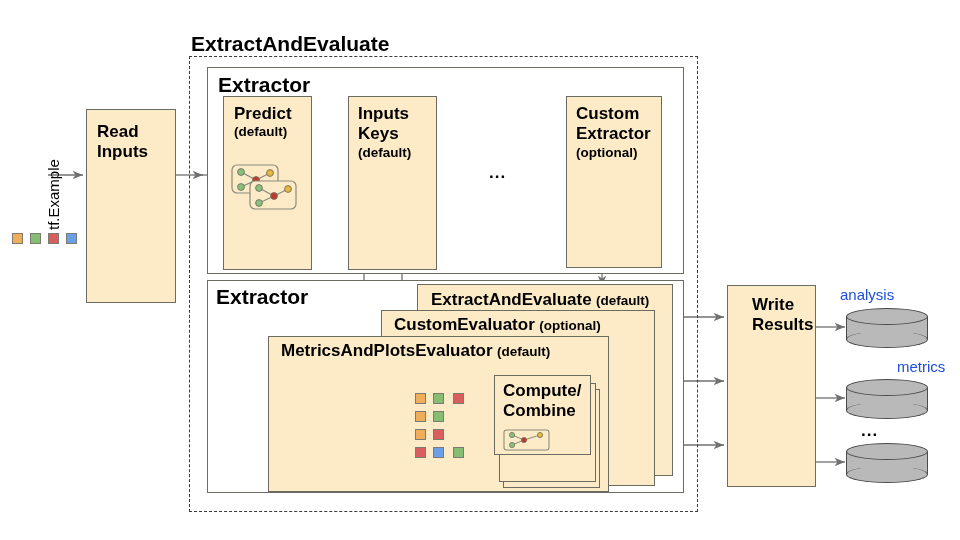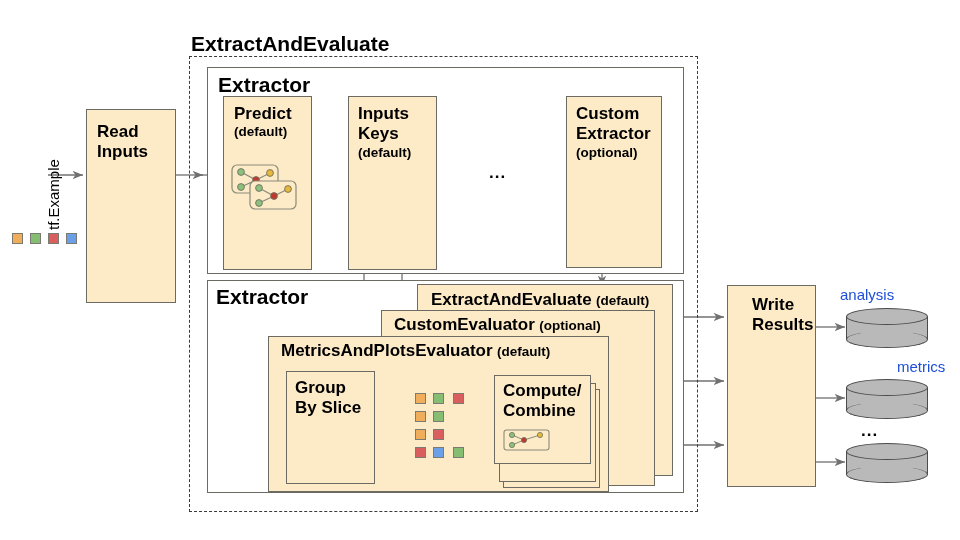--- a/index.html
+++ b/index.html
@@ -169,45 +169,41 @@
       <span class="boxnote">(optional)</span>
     </div>
   </div>
 
   <div class="abs tanbox" style="left:268px; top:336px; width:341px; height:156px;">
     <div style="position:absolute;left:12px;top:4px;white-space:nowrap;">
       <span class="boxtitle">MetricsAndPlotsEvaluator</span>
       <span class="boxnote">(default)</span>
     </div>
 
-    <div class="abs tanbox" style="left:17px; top:34px; width:89px; height:113px;">
-      <div class="boxtitle" style="position:absolute;left:8px;top:6px;white-space:pre-line;">Group
-By Slice</div>
-    </div>
 
     <div class="abs" style="left:146px; top:56px; width:64px; height:72px;">
       <span class="sq" style="left:0px;top:0px;background:#f0ad5c;"></span>
       <span class="sq" style="left:18px;top:0px;background:#85bd72;"></span>
       <span class="sq" style="left:38px;top:0px;background:#d95f5f;"></span>
 
       <span class="sq" style="left:0px;top:18px;background:#f0ad5c;"></span>
       <span class="sq" style="left:18px;top:18px;background:#85bd72;"></span>
 
       <span class="sq" style="left:0px;top:36px;background:#f0ad5c;"></span>
       <span class="sq" style="left:18px;top:36px;background:#d95f5f;"></span>
 
       <span class="sq" style="left:0px;top:54px;background:#d95f5f;"></span>
       <span class="sq" style="left:18px;top:54px;background:#6b9fe8;"></span>
       <span class="sq" style="left:38px;top:54px;background:#85bd72;"></span>
     </div>
 
     <div class="abs tanbox" style="left:234px; top:52px; width:97px; height:99px;"></div>
     <div class="abs tanbox" style="left:230px; top:46px; width:97px; height:99px;"></div>
 
-    <div class="abs tanbox" style="left:225px; top:38px; width:97px; height:89px;">
+    <div class="abs tanbox" style="left:225px; top:38px; width:97px; height:80px;">
       <div class="boxtitle" style="position:absolute;left:8px;top:5px;white-space:pre-line;">Compute/
 Combine</div>
       <svg style="position:absolute;left:8px;top:52px;width:56px;height:28px;overflow:visible;">
         <rect x="1" y="2" width="45" height="20" rx="2.5" ry="2.5" fill="#fdebc8" stroke="#8a8a7a" stroke-width="1.1"></rect>
         <line x1="9" y1="7" x2="21" y2="12" stroke="#8a8a7a" stroke-width="1"></line>
         <line x1="9" y1="17" x2="21" y2="12" stroke="#8a8a7a" stroke-width="1"></line>
         <line x1="21" y1="12" x2="37" y2="7" stroke="#8a8a7a" stroke-width="1"></line>
         <circle cx="9" cy="7" r="2.6" fill="#8cc17c" stroke="#6f6f60" stroke-width="0.8"></circle>
         <circle cx="9" cy="17" r="2.6" fill="#8cc17c" stroke="#6f6f60" stroke-width="0.8"></circle>
         <circle cx="21" cy="12" r="2.6" fill="#c0392b" stroke="#6f6f60" stroke-width="0.8"></circle>

